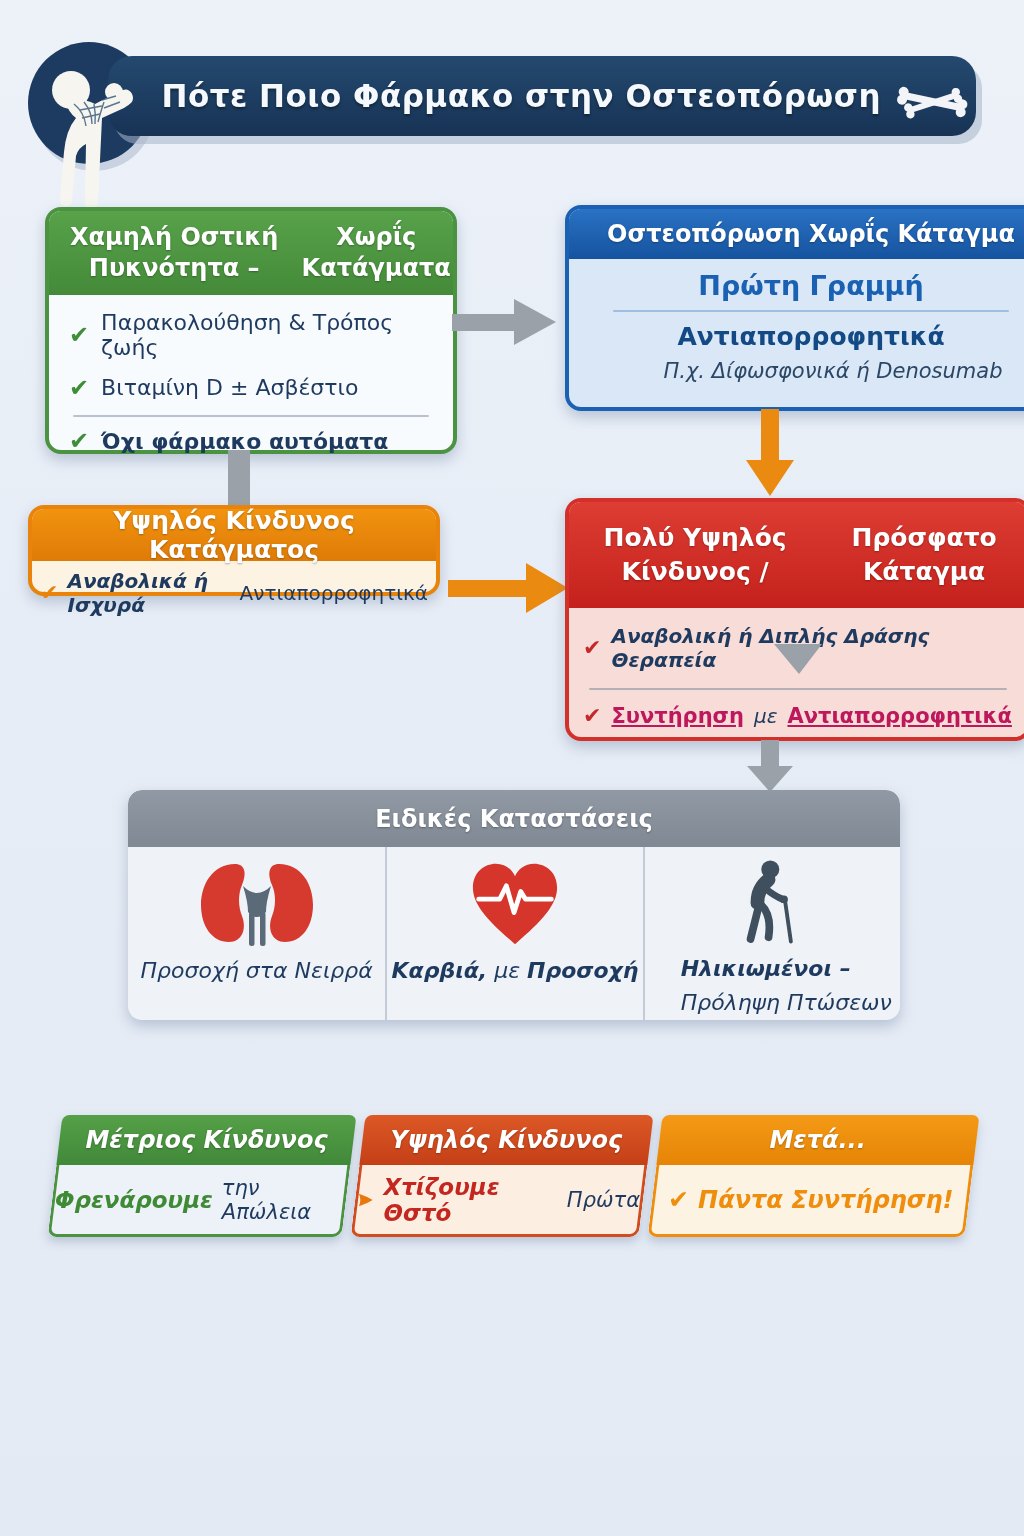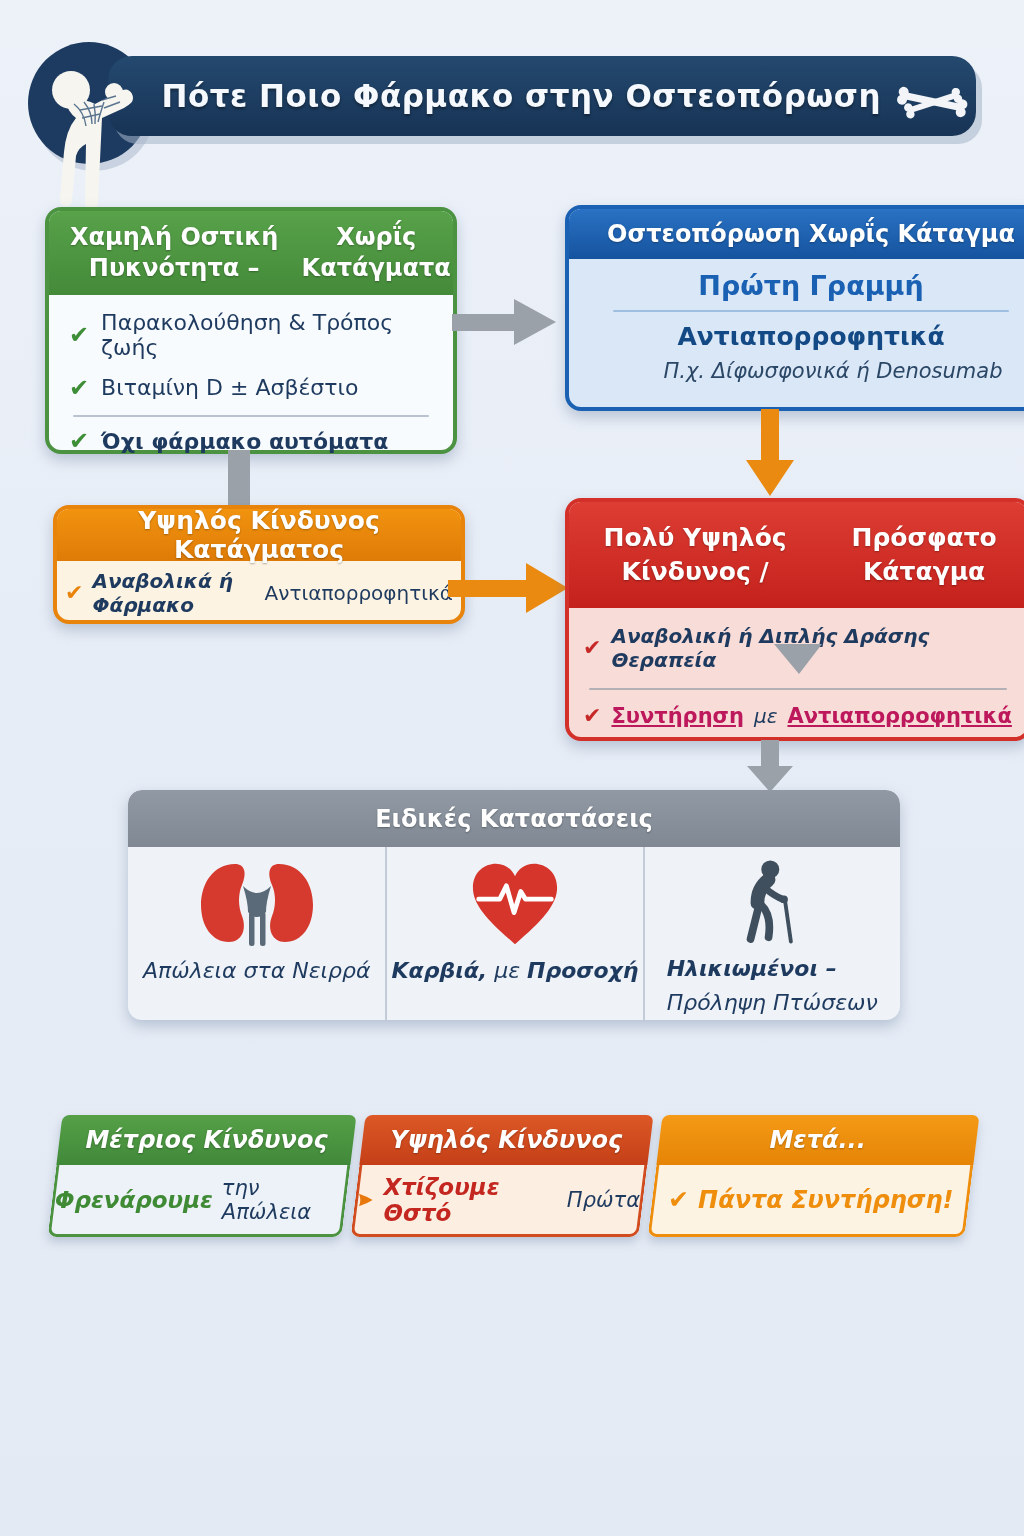--- a/index.html
+++ b/index.html
@@ -48,21 +48,21 @@
   .green-box .hline { margin:2px 4px 12px 4px; background:#b9c3cf; height:1.5px; }
   
   .blue-box { left:565px; top:205px; width:492px; height:206px; border:4px solid #1a61b4; background:#d9e7f6; }
   .blue-box .box-head { background:linear-gradient(180deg,#2a72c4,#15539e); height:50px; font-size:24px; }
   .blue-box .box-body { display:flex; flex-direction:column; align-items:center; padding-top:11px; }
   .first-line-label { color:#1a61b4; font-size:27px; font-weight:bold; }
   .blue-box .hline { width:82%; background:#9fbfe0; height:1.5px; margin:9px 0 10px 0; }
   .antiresorptive-label { color:#134a85; font-size:25px; font-weight:bold; }
   .example-label { color:#2b4766; font-size:21px; font-style:italic; margin-top:8px;margin-left:44px; }
   
-  .orange-box { left:53px; top:505px; width:412px; height:119px; border:4px solid #e8830c; background:#fdf3e2; }
+  .orange-box { left:28px; top:505px; width:412px; height:91px; border:4px solid #e8830c; background:#fdf3e2; }
   .orange-box .box-head { background:linear-gradient(180deg,#f2930f,#de7b07); height:52px; font-size:25px; }
   .orange-box .box-body { display:flex; align-items:center; justify-content:center; height:63px; padding:0 8px; }
   .orange-box .check { color:#e8830c; font-size:22px; }
   .orange-box .chk-row { gap:9px; }
   .ob-strong { color:#1e3a5f; font-size:20px; font-weight:bold; font-style:italic; }
   .ob-rest { color:#1e3a5f; font-size:20px; }
   
   .red-box { left:565px; top:498px; width:466px; height:243px; border:4px solid #d3302a; background:#f8dcd8; }
   .red-box .box-head { background:linear-gradient(180deg,#dd3d33,#c4211c); height:106px; font-size:25px; line-height:1.35; }
   .red-box .box-body { position:relative; padding:16px 14px 0 14px; }
@@ -74,21 +74,21 @@
   .rb-p1,.rb-p3 { color:#be185d; font-size:21px; font-weight:bold;text-decoration:underline; }
   .rb-p2 { color:#1e3a5f; font-size:20px; font-style:italic; }
   
   .special-box { left:128px; top:790px; width:772px; height:230px; border-radius:14px; background:#eff3f8; overflow:hidden; }
   .special-box .box-head { background:linear-gradient(180deg,#919aa4,#7f8893); height:57px; font-size:24px; border-radius:14px 14px 0 0; }
   .special-cols { display:flex; height:173px; }
   .sp-col { flex:1 1 33.3%; display:flex; flex-direction:column; align-items:center; padding-top:13px; }
   .sp-col + .sp-col { border-left:2px solid #c3ccd6; }
   .sp-caption { margin-top:10px; color:#1e3a5f; font-size:22px; font-style:italic; display:flex; gap:7px; }
   .sp-b { font-weight:bold; }
-  .sp-caption-2l { margin-top:6px; color:#1e3a5f; font-size:22px; font-style:italic; line-height:1.55; align-self:flex-start; padding-left:22px; }
+  .sp-caption-2l { margin-top:6px; color:#1e3a5f; font-size:22px; font-style:italic; line-height:1.55; align-self:flex-start; padding-left:36px; }
   
   .arrow { position:absolute; }
   .gray-connector { position:absolute; left:228px; top:450px; width:22px; height:58px; background:#9aa1a9; }
   
   .ribbon { position:absolute; left:55px; top:1115px; width:920px; height:122px; display:flex; gap:9px; }
   .rib-seg { transform:skewX(-7deg); display:flex; flex-direction:column; border-radius:8px; box-shadow:0 5px 10px rgba(110,130,160,.35); }
   .rib-head { height:50px; display:flex; align-items:center; justify-content:center; color:#fff; font-size:24px; font-weight:bold; font-style:italic; border-radius:7px 7px 0 0; text-shadow:0 1px 2px rgba(0,0,0,.3); }
   .rib-body { height:72px; display:flex; align-items:center; justify-content:center; gap:9px; border-radius:0 0 9px 9px; font-style:italic; }
   .unskew { transform:skewX(7deg); display:flex; align-items:center; gap:9px; }
   .seg1 { flex:0 0 294px; }
@@ -197,21 +197,21 @@
     <polygon points="5,51 53,51 29,87" fill="#ea8a10"></polygon>
   </svg>
 
   <section class="box orange-box">
     <div class="box-head">
       <span>Υψηλός Κίνδυνος Κατάγματος</span>
     </div>
     <div class="box-body">
       <div class="chk-row">
         <span class="check">✔</span>
-        <span class="ob-strong">Αναβολικά ή Φάρμακο</span>
+        <span class="ob-strong">Αναβολικά ή Ισχυρά</span>
         <span class="ob-rest">Αντιαπορροφητικά</span>
       </div>
     </div>
   </section>
 
   <svg class="arrow" style="left:448px; top:558px;" width="124" height="60">
     <rect x="0" y="22" width="80" height="17" fill="#ea8a10"></rect>
     <polygon points="78,5 120,30 78,55" fill="#ea8a10"></polygon>
   </svg>
 
@@ -251,21 +251,21 @@
 
       <div class="sp-col">
         <svg width="128" height="88" viewBox="0 0 128 88">
           <path fill="#d63a2e" d="M42,4 C20,4 8,24 8,45 C8,66 19,82 36,82 C49,82 54,69 49,56 C45,46 45,34 49,25 C54,13 52,4 42,4 Z"></path>
           <path fill="#d63a2e" d="M86,4 C108,4 120,24 120,45 C120,66 109,82 92,82 C79,82 74,69 79,56 C83,46 83,34 79,25 C74,13 76,4 86,4 Z"></path>
           <path fill="#5a6a78" d="M50,26 Q64,40 78,26 Q73,42 73,52 Q64,62 55,52 Q55,42 50,26 Z"></path>
           <rect x="56" y="52" width="5.5" height="34" rx="2.5" fill="#5a6a78"></rect>
           <rect x="67" y="52" width="5.5" height="34" rx="2.5" fill="#5a6a78"></rect>
         </svg>
         <div class="sp-caption">
-          <span>Απώλεια στα Νειρρά</span>
+          <span>Προσοχή στα Νειρρά</span>
         </div>
       </div>
 
       <div class="sp-col">
         <svg width="100" height="88" viewBox="0 0 100 92">
           <path fill="#d6352b" d="M50,88 C22,64 6,47 6,29 C6,13 18,4 30,4 C40,4 47,10 50,17 C53,10 60,4 70,4 C82,4 94,13 94,29 C94,47 78,64 50,88 Z"></path>
           <polyline points="12,41 34,41 41,27 49,55 56,33 61,41 88,41" fill="none" stroke="#ffffff" stroke-width="5" stroke-linecap="round" stroke-linejoin="round"></polyline>
         </svg>
         <div class="sp-caption">
           <span class="sp-b">Καρβιά,</span>

